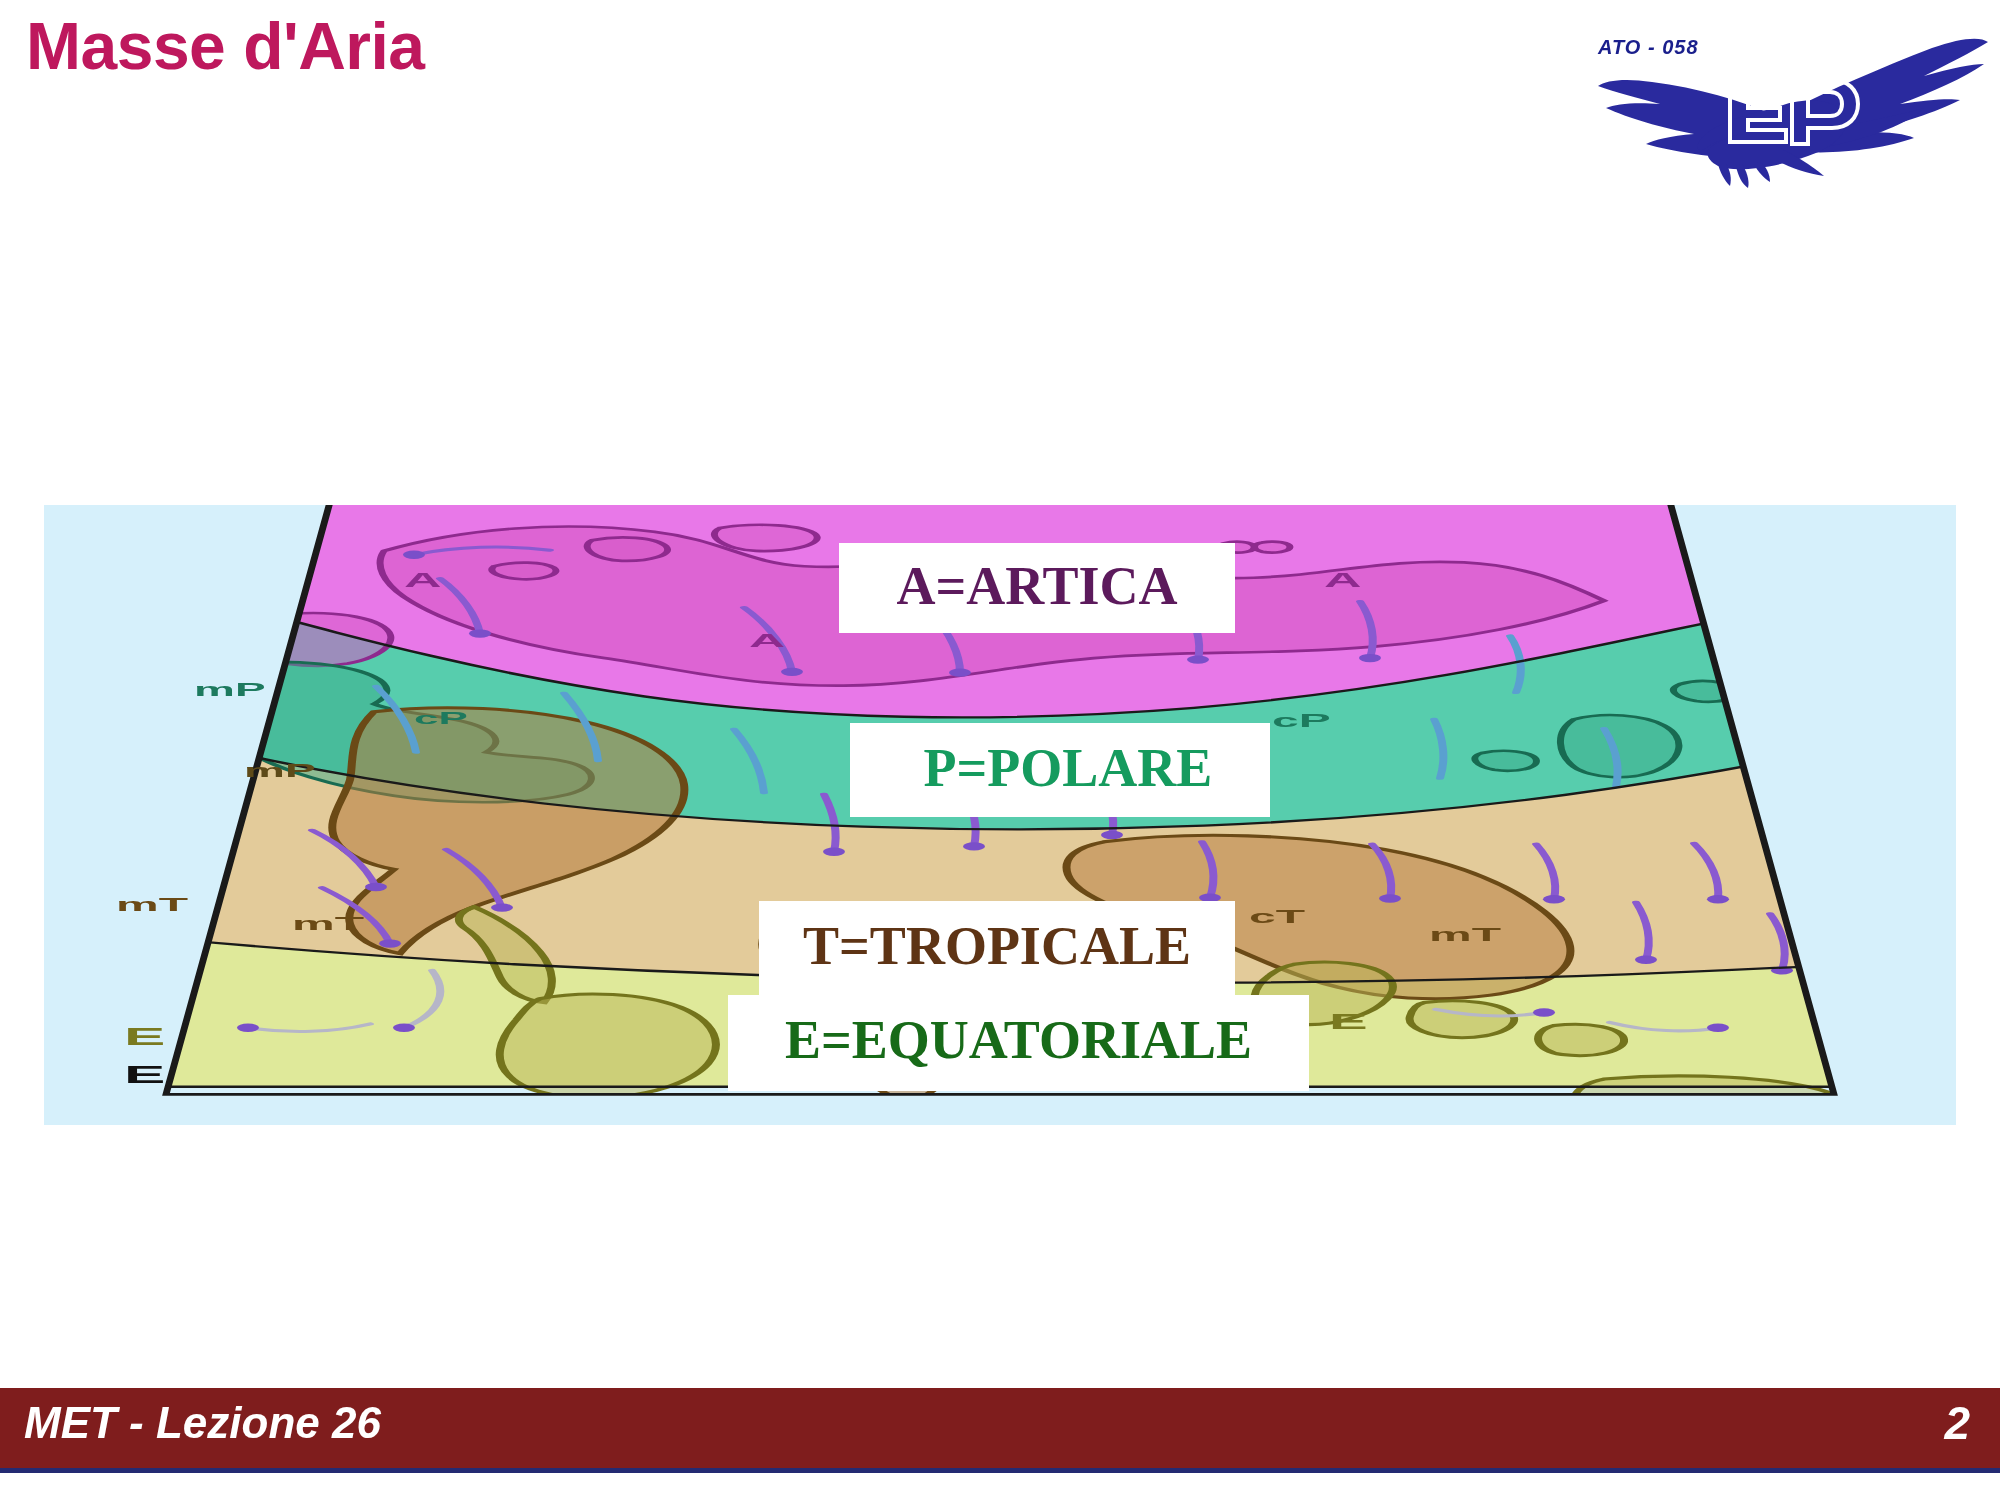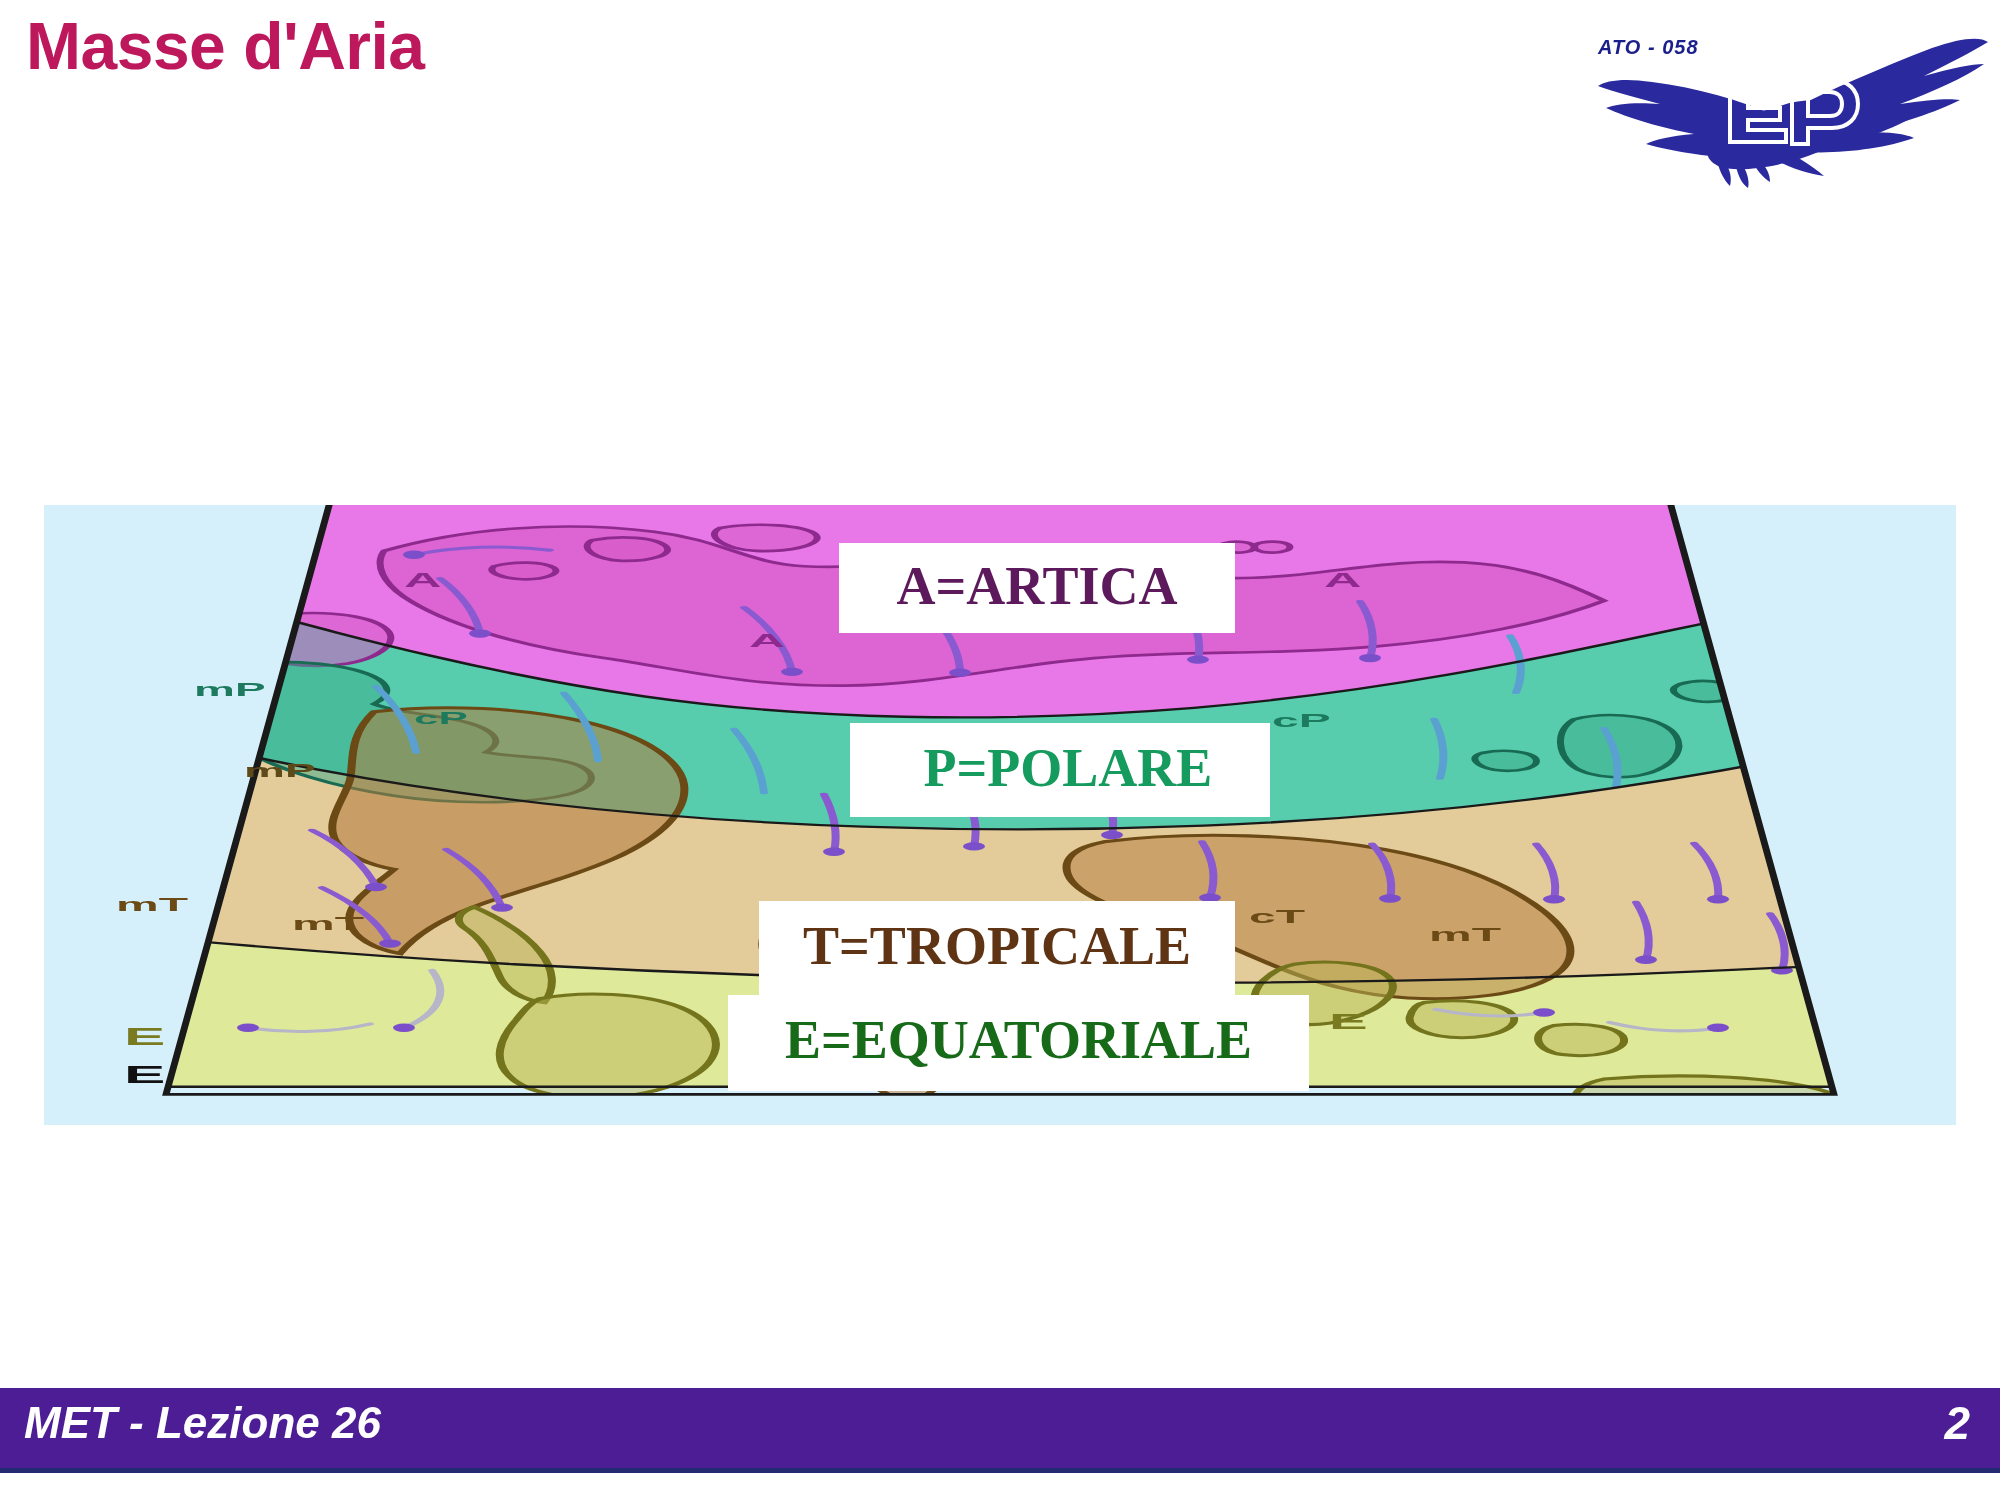--- a/index.html
+++ b/index.html
@@ -109,21 +109,21 @@
     font-size: 54px; color: #176a18; margin-left: 29px;
   }
 
   
   #footer-band {
     position: absolute;
     left: 0;
     top: 1388px;
     width: 2000px;
     height: 80px;
-    background: #4c1d95;
+    background: #7f1d1d;
     border-bottom: 5px solid #232a72;
   }
   #footer-label {
     position: absolute;
     left: 24px;
     top: 10px;
     font-family: "Liberation Sans", sans-serif;
     font-weight: bold;
     font-style: italic;
     font-size: 44px;

